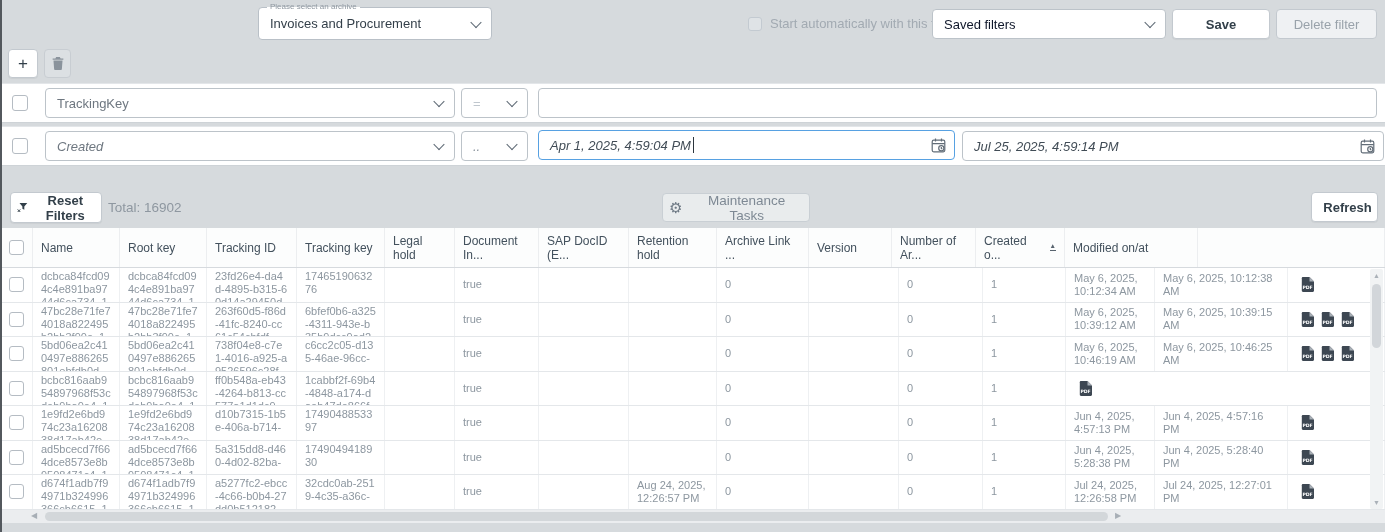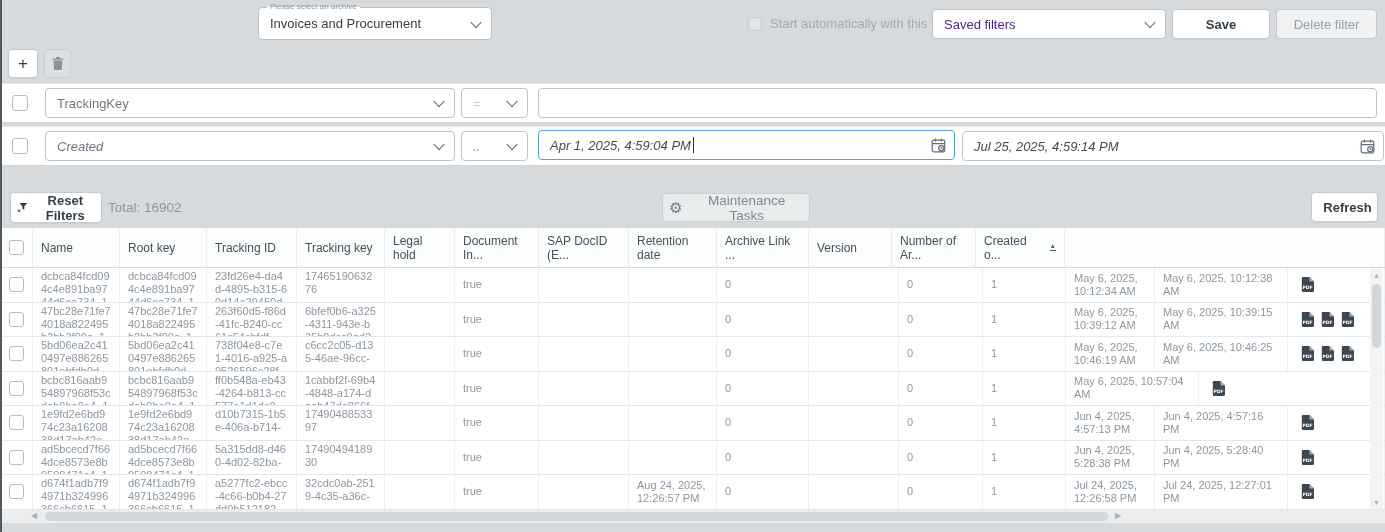--- a/index.html
+++ b/index.html
@@ -85,21 +85,21 @@
   <span class="aval">Invoices and Procurement</span>
   <span class="chev"></span>
 </div>
 
 <div class="startauto">
   <span class="cbx"></span>
   <span class="lbl">Start automatically with this filter</span>
 </div>
 
 <div class="sel" style="left:932px;top:9px;width:234px;">
-  <span style="color:#4c1d95;">Saved filters</span>
+  <span style="color:#0f172a;">Saved filters</span>
   <span class="chev"></span>
 </div>
 
 <button class="btn" style="left:1172px;top:9px;width:98px;height:30px;justify-content:center;">
   <span>Save</span>
 </button>
 
 <button class="btn disabled" style="left:1276px;top:9px;width:101px;height:30px;">
   <span>Delete filter</span>
 </button>
@@ -199,34 +199,37 @@
       <div class="th" style="width: 70px;">
         <span>Legal hold</span>
       </div>
       <div class="th" style="width: 84px;">
         <span>Document In...</span>
       </div>
       <div class="th" style="width: 90px;">
         <span>SAP DocID (E...</span>
       </div>
       <div class="th" style="width: 88px;">
-        <span>Retention date</span>
+        <span>Retention hold</span>
       </div>
       <div class="th" style="width: 92px;">
         <span>Archive Link ...</span>
       </div>
       <div class="th" style="width: 83px;">
         <span>Version</span>
       </div>
       <div class="th" style="width: 84px;">
         <span>Number of Ar...</span>
       </div>
       <div class="th" style="width: 89px;">
         <span>Created o...</span>
         <span class="sorticon">▲</span>
+      </div>
+      <div class="th" style="width: 133px;">
+        <span>Modified on/at</span>
       </div>
       <div class="th grow">
         <span></span>
       </div>
     </div>
   <div class="tbody">
       <div class="tr">
         <div class="td cbcell">
           <span class="cbx"></span>
         </div>
@@ -408,23 +411,20 @@
           <span class="wrap">0</span>
         </div>
         <div class="td" style="width: 90px;">
           <span class="wrap"></span>
         </div>
         <div class="td" style="width: 84px;">
           <span class="wrap">0</span>
         </div>
         <div class="td" style="width: 83px;">
           <span class="wrap">1</span>
-        </div>
-        <div class="td datecell" style="width: 133px;">
-          <span class="wrap">May 6, 2025, 10:57:04 AM</span>
         </div>
         <div class="td grow actions-td">
           <svg width="13" height="15" viewBox="0 0 13 15">
     <path fill="#3d4752" d="M2 0h6.5L13 4.5v9.3c0 .66-.54 1.2-1.2 1.2H2c-.66 0-1.2-.54-1.2-1.2V1.2C.8.54 1.34 0 2 0z"></path>
     <path fill="#a8afb6" d="M8.5 0L13 4.5H8.5z"></path>
     <text x="6.6" y="12.2" font-size="4.6" fill="#ffffff" text-anchor="middle" font-family="DejaVu Sans, sans-serif" font-weight="bold">PDF</text>
   </svg>
         </div>
       </div>
       <div class="tr">

